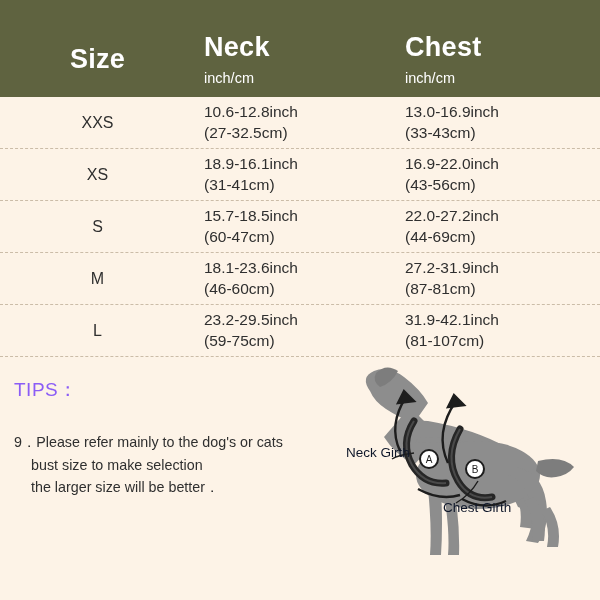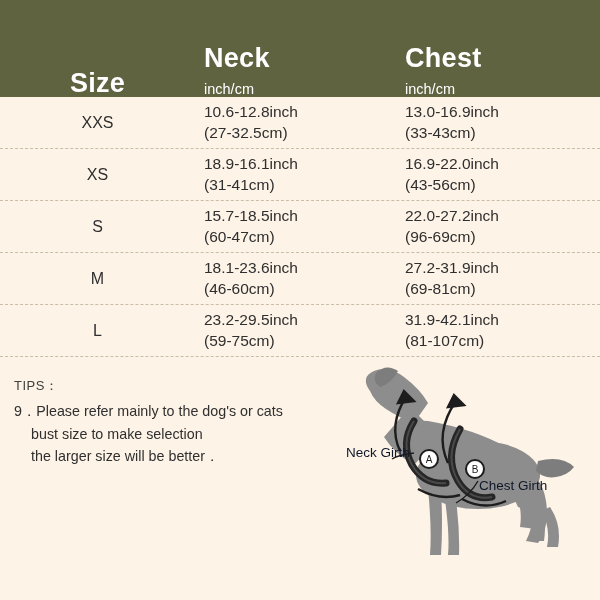--- a/index.html
+++ b/index.html
@@ -16,21 +16,21 @@
     height: 600px;
     position: relative;
     background: #fdf3e7;
   }
 
   
   .table-head {
     display: flex;
     background: #5f6340;
     height: 97px;
-    align-items: flex-end;
+    align-items: center;
     color: #ffffff;
   }
   .col-size  { width: 32.5%; }
   .col-neck  { width: 33.5%; }
   .col-chest { width: 34%; }
 
   .table-head .hcell {
     padding-top: 22px;
   }
   .table-head .hcell.size-h { text-align: center; }
@@ -70,24 +70,24 @@
     line-height: 1.33;
   }
 
   
   .tips-wrap {
     position: relative;
     padding: 20px 10px 0 12px;
     height: 226px;
   }
   .tips-title {
-    color: #404040;
-    font-size: 13px;
+    color: #8b5cf6;
+    font-size: 19px;
     letter-spacing: 0.5px;
-    margin: 0 0 6px 2px;
+    margin: 0 0 29px 2px;
   }
   .tip-line {
     font-size: 14.3px;
     color: #2f2f2f;
     line-height: 1.45;
     margin: 0 0 2px 2px;
     max-width: 320px;
   }
   .tip-line.indent { padding-left: 17px; }
   .tip-gap { margin-top: 9px; }
@@ -101,21 +101,21 @@
     height: 226px;
   }
   .dog-area svg { display: block; }
   .lbl {
     position: absolute;
     font-size: 13.5px;
     color: #0f172a;
     white-space: nowrap;
   }
   .lbl-neck  { left: 36px;  top: 88px; }
-  .lbl-chest { left: 133px; top: 121px; margin-left: 36px; }
+  .lbl-chest { left: 133px; top: 143px; }
 </style>
 </head>
 <body>
 
 <div class="sheet">
 
   <div class="table-head">
     <div class="col-size hcell size-h">
       <div class="h-title">Size</div>
     </div>
@@ -156,33 +156,33 @@
     </div>
 
     <div class="row">
       <div class="col-size cell size-c">S</div>
       <div class="col-neck cell meas">
         <div>15.7-18.5inch</div>
         <div>(60-47cm)</div>
       </div>
       <div class="col-chest cell meas">
         <div>22.0-27.2inch</div>
-        <div>(96-69cm)</div>
+        <div>(44-69cm)</div>
       </div>
     </div>
 
     <div class="row">
       <div class="col-size cell size-c">M</div>
       <div class="col-neck cell meas">
         <div>18.1-23.6inch</div>
         <div>(46-60cm)</div>
       </div>
       <div class="col-chest cell meas">
         <div>27.2-31.9inch</div>
-        <div>(69-81cm)</div>
+        <div>(87-81cm)</div>
       </div>
     </div>
 
     <div class="row">
       <div class="col-size cell size-c">L</div>
       <div class="col-neck cell meas">
         <div>23.2-29.5inch</div>
         <div>(59-75cm)</div>
       </div>
       <div class="col-chest cell meas">

